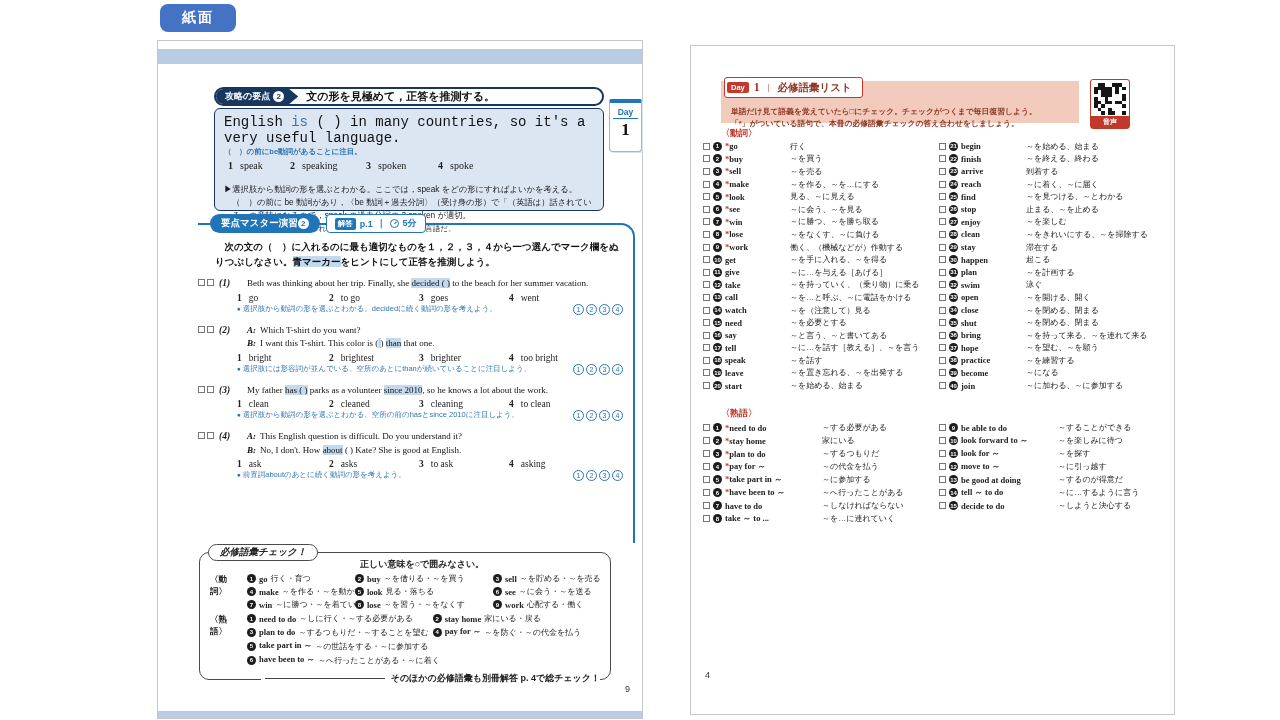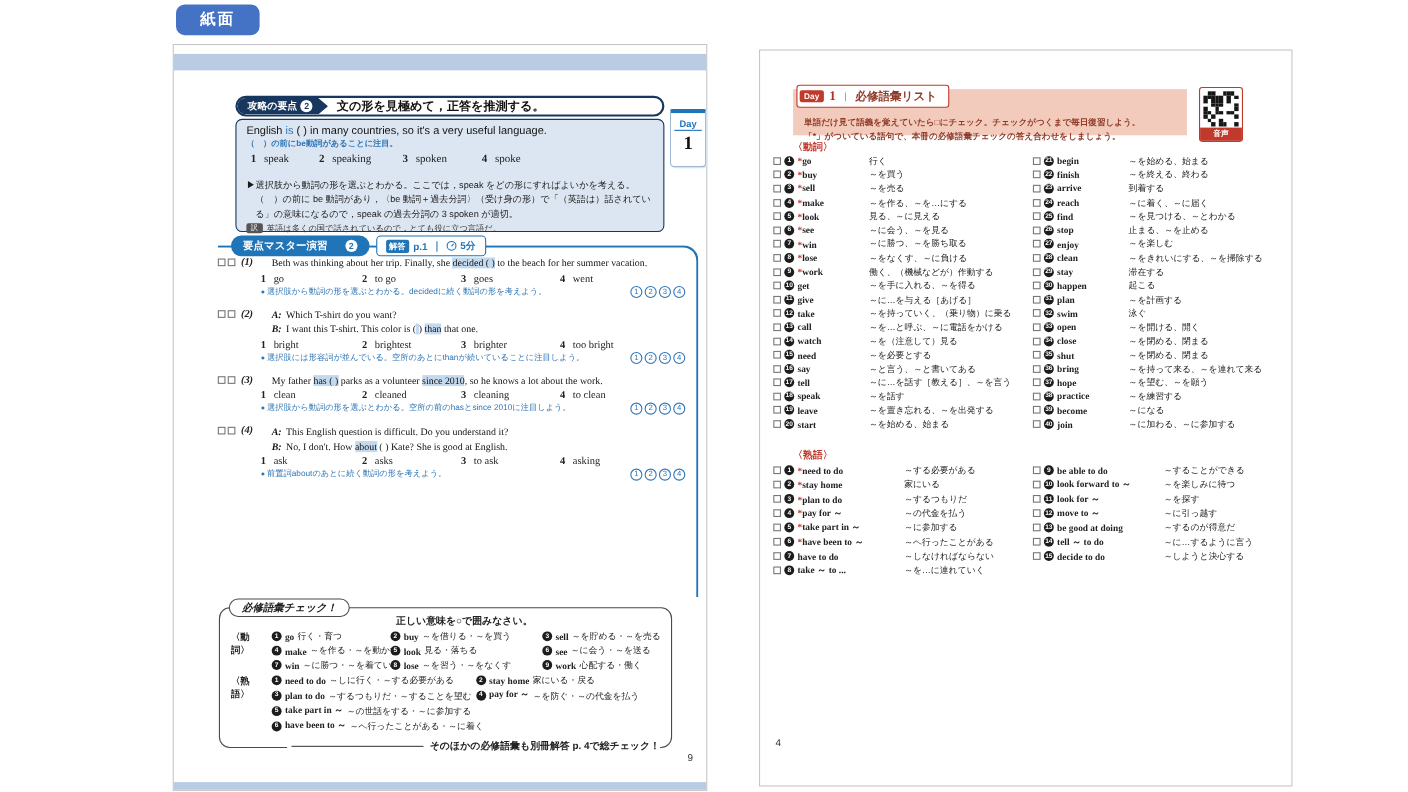--- a/index.html
+++ b/index.html
@@ -23,21 +23,21 @@
     border:2px solid #17375e; border-radius:10px; background:#fff; display:flex; align-items:stretch; overflow:hidden; }
   .kr-tag { background:#17375e; color:#fff; font-size:9px; font-weight:bold; display:flex;
     align-items:center; gap:3px; padding:0 14px 0 9px;
     clip-path:polygon(0 0, calc(100% - 9px) 0, 100% 50%, calc(100% - 9px) 100%, 0 100%); }
   .wn { display:inline-flex; width:11px; height:11px; border-radius:50%; background:#fff;
     align-items:center; justify-content:center; font-size:8px; font-weight:bold; }
   .kr-tag .wn { color:#17375e; }
   .kr-title { font-size:11px; font-weight:bold; color:#111; display:flex; align-items:center; padding-left:8px; }
   .kr-body { position:absolute; left:56px; top:67px; width:390px; height:103px;
     background:#dce6f2; border:1.5px solid #17375e; border-radius:6px; padding:5px 9px 3px; }
-  .kr-example { font-family:Liberation Sans, sans-serif; font-size:10px; color:#111; }
+  .kr-example { font-family:Liberation Mono, monospace; font-size:14px; color:#111; }
   .blue { color:#2e75b6; }
   .kr-note { font-size:7.5px; color:#2e75b6; font-weight:bold; margin:1px 0 3px; }
   .opts { display:grid; grid-template-columns:62px 76px 72px auto; font-family:"Liberation Serif", serif;
     font-size:10px; margin:2px 0 0 4px; }
   .opts .opt b { margin-right:7px; }
   .kr-expl { font-size:8.3px; font-weight:normal; color:#1a1a1a; line-height:1.55;
     text-indent:-8px; padding-left:8px;margin-top:12px; }
   .kr-trans { font-size:7.5px; color:#333; margin-top:2px; display:flex; align-items:center; gap:4px; }
   .trans-tag { background:#555; color:#fff; font-size:6.5px; padding:0 4px; border-radius:2px; }
 
@@ -48,21 +48,21 @@
     box-shadow:1px 1px 0 #d7e2ee; }
   .day-word { color:#2074b8; font-size:8.5px; font-weight:bold; border-bottom:1.5px solid #2074b8;
     width:78%; text-align:center; padding-bottom:1px; }
   .day-num { font-size:17px; font-weight:bold; font-family:"Liberation Serif", serif; margin-top:1px; color:#111; }
 
   
   .ex-sec { position:absolute; left:40px; top:182px; width:437px; height:320px;
     border-top:2px solid #2074b8; border-right:2px solid #2074b8; border-top-right-radius:14px; }
   .ex-head { position:absolute; top:-11px; left:12px; display:flex; gap:6px; align-items:center; }
   .ex-tag { background:#2074b8; color:#fff; font-size:9.5px; font-weight:bold; padding:3px 11px;
-    border-radius:11px; display:inline-flex; align-items:center; gap:16px; }
+    border-radius:11px; display:inline-flex; align-items:center; gap:0; }
   .ex-tag .wn { color:#2074b8; }
   .ex-ans { background:#fff; border:1.5px solid #2074b8; border-radius:4px; color:#2074b8;
     font-size:9px; font-weight:bold; display:inline-flex; align-items:center; gap:4px; padding:2px 8px; }
   .ans-tag { background:#2074b8; color:#fff; font-size:7.5px; padding:1px 3px; border-radius:2px; }
   .clock-icon { width:9px; height:9px; border:1.2px solid #2074b8; border-radius:50%; position:relative; display:inline-block; }
   .clock-icon::after { content:""; position:absolute; left:45%; top:12%; width:1.2px; height:42%;
     background:#2074b8; transform-origin:bottom; transform:rotate(40deg); }
   .ex-inst { padding:15px 12px 0 17px; font-size:9.5px; font-weight:bold; color:#111; line-height:1.55; }
   .hl { background:#c3d9ee; }
   .q-list { margin-top:8px; }
@@ -186,20 +186,21 @@
           <span class="wn">2</span>
         </span>
         <span class="ex-ans">
           <span class="ans-tag">解答</span>
           <span>p.1</span>
           <span>｜</span>
           <span class="clock-icon"></span>
           <span>5分</span>
         </span>
       </div>
+      <div class="ex-inst"><span>　次の文の（　）に入れるのに最も適切なものを１，２，３，４から一つ選んでマーク欄をぬりつぶしなさい。</span><span class="hl">青マーカー</span><span>をヒントにして正答を推測しよう。</span></div>
       <div class="q-list">
           <div class="question">
             <div class="q-left">
               <span class="cb"></span>
               <span class="cb"></span>
               <span class="q-num">(1)</span>
             </div>
             <div class="q-main">
               <div class="q-line"><span>Beth was thinking about her trip.  Finally, she </span><span class="hl">decided (      )</span><span> to the beach for her summer vacation.</span></div>
               <div class="q-opts">

